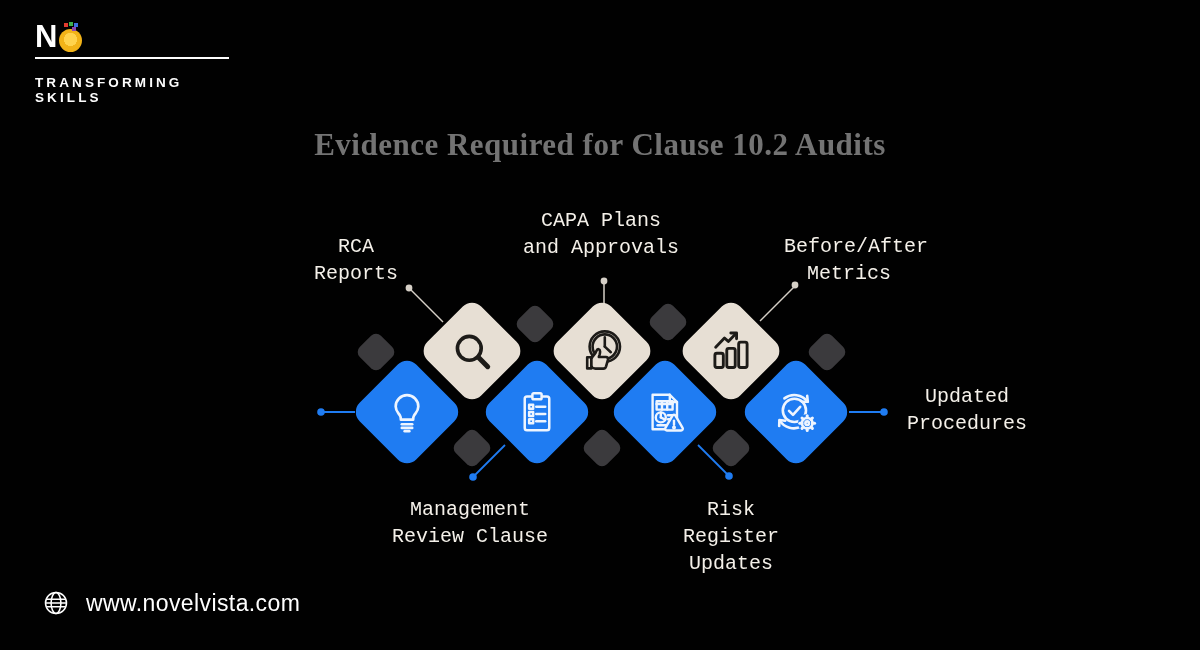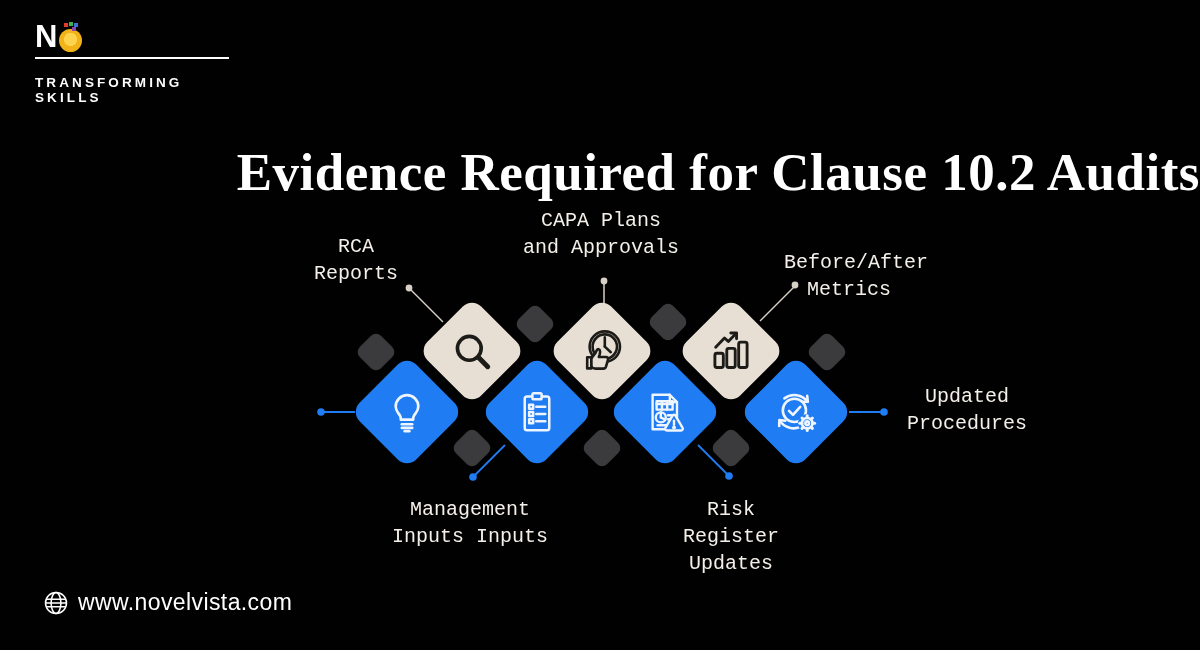--- a/index.html
+++ b/index.html
@@ -17,22 +17,22 @@
   .px{position:absolute;width:4px;height:4px;}
   .px1{left:5px;top:-3px;background:#e23b2e;}
   .px2{left:10px;top:-4px;background:#3fae49;}
   .px3{left:15px;top:-3px;background:#3b6fe0;}
   .px4{left:13px;top:1px;background:#8e44ad;}
   .logo-rule{margin-top:3px;width:194px;height:2px;background:#fdfdfd;}
   .logo-tag{margin-top:16px;color:#fdfdfd;font-family:"Liberation Sans", sans-serif;
             font-weight:600;font-size:13.5px;letter-spacing:3.1px;}
 
   
-  .title{position:absolute;left:0;right:0;top:106px;text-align:right;color:#ffffff;
-         font-size:53px;font-weight:bold;letter-spacing:.5px;
+  .title{position:absolute;left:0;right:0;top:106px;text-align:center;color:#737373;
+         font-size:31px;font-weight:bold;letter-spacing:.5px;
          font-family:"Liberation Serif", serif;}
 
   
   .diagram{position:absolute;inset:0;}
   .connectors{position:absolute;left:0;top:0;z-index:1;pointer-events:none;}
 
   .diamond{position:absolute;display:flex;align-items:center;justify-content:center;
            transform:rotate(45deg);}
   .diamond .ic{transform:rotate(-45deg);display:flex;align-items:center;justify-content:center;}
   .dm-beige{width:76px;height:76px;background:#e7dfd4;border-radius:13px;z-index:3;}
@@ -53,28 +53,28 @@
   .p-dk4{left:812px;top:337px;}
   .p-dk5{left:457px;top:433px;}
   .p-dk6{left:587px;top:433px;}
   .p-dk7{left:716px;top:433px;}
 
   
   .lbl{position:absolute;z-index:4;color:#f4f0e9;font-size:20px;line-height:27px;
        text-align:center;font-family:Liberation Mono, monospace;}
   .l-rca{left:306px;top:233px;width:100px;}
   .l-capa{left:521px;top:207px;width:160px;}
-  .l-metrics{left:784px;top:233px;width:130px;margin-top:16px;}
+  .l-metrics{left:784px;top:233px;width:130px;}
   .l-nc{left:160px;top:383px;width:140px;}
   .l-mgmt{left:390px;top:496px;width:160px;}
   .l-risk{left:666px;top:496px;width:130px;}
   .l-proc{left:902px;top:383px;width:130px;}
 
   
-  .footer{position:absolute;left:42px;top:589px;display:flex;gap:8px;}
+  .footer{position:absolute;left:42px;top:589px;display:flex;align-items:center;gap:16px;}
   .site{color:#fff;font-family:"Liberation Sans", sans-serif;font-size:23px;letter-spacing:.4px;}
 </style>
 </head>
 <body>
 
 <div class="canvas">
 
   <div class="logo">
     <div class="logo-row">
       <span>N</span>
@@ -227,21 +227,21 @@
             <line x1="15" y1="20.2" x2="15.7" y2="19.5"></line>
             <line x1="19.5" y1="15.7" x2="20.2" y2="15"></line>
           </g>
         </svg>
       </span>
     </div>
 
     <div class="lbl l-rca">RCA Reports</div>
     <div class="lbl l-capa">CAPA Plans and Approvals</div>
     <div class="lbl l-metrics">Before/After Metrics</div>
-    <div class="lbl l-mgmt">Management Inputs Inputs</div>
+    <div class="lbl l-mgmt">Management Review Clause</div>
     <div class="lbl l-proc">Updated Procedures</div>
     <div class="lbl l-risk">Risk Register Updates</div>
   </div>
 
   <div class="footer">
     <span style="display:flex;">
       <svg width="28" height="28" viewBox="0 0 24 24" fill="none" stroke="#fff" stroke-width="1.3">
         <circle cx="12" cy="12" r="9"></circle>
         <ellipse cx="12" cy="12" rx="4.2" ry="9"></ellipse>
         <line x1="3.8" y1="8.8" x2="20.2" y2="8.8"></line>

